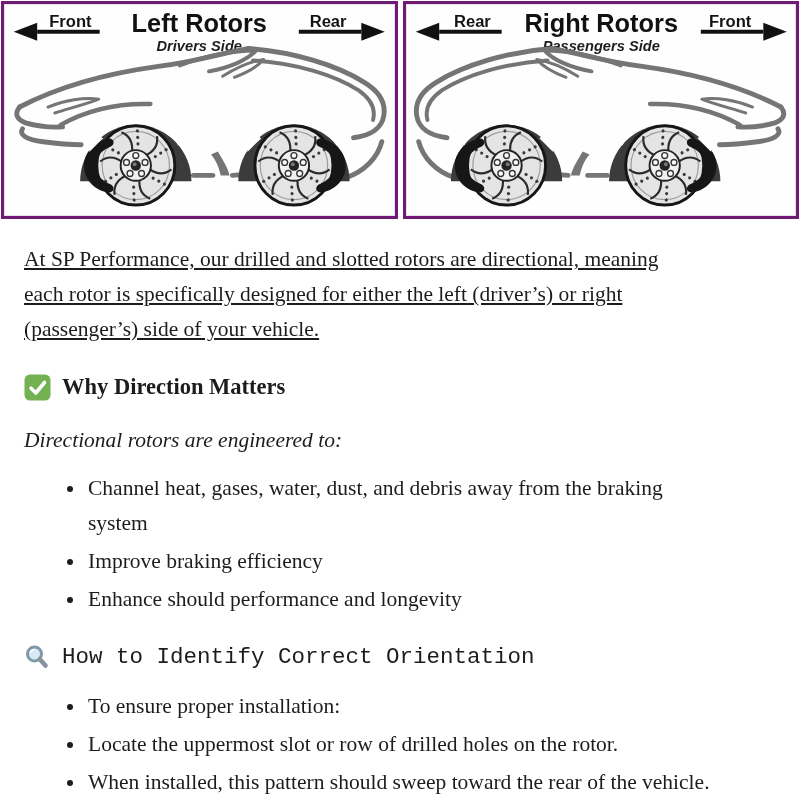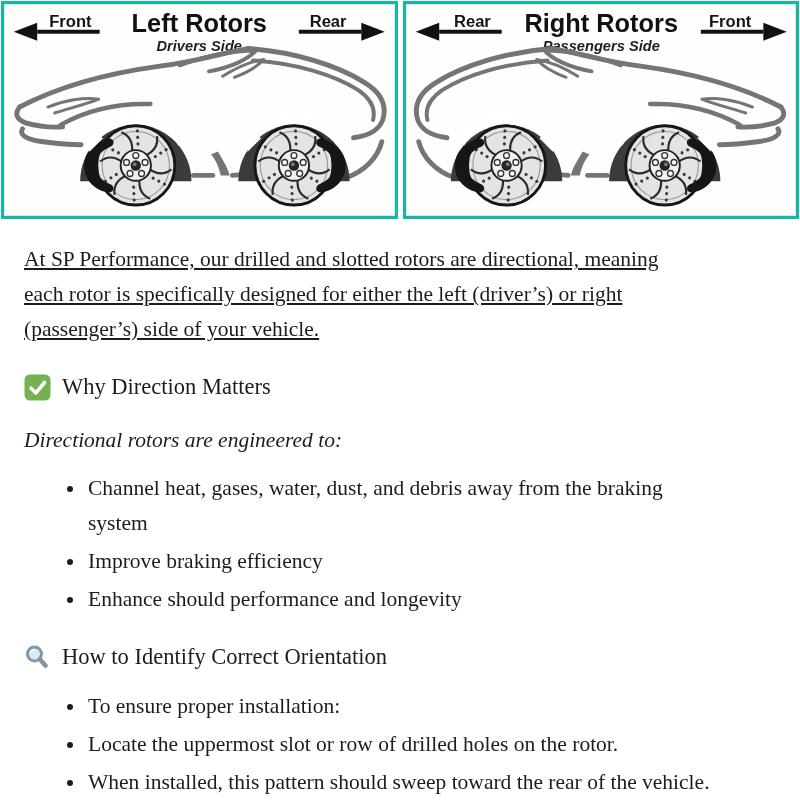--- a/index.html
+++ b/index.html
@@ -1,37 +1,37 @@
 <!DOCTYPE html>
 <html><head>
 <meta charset="utf-8">
 <style>
   html,body{margin:0;padding:0;background:#fff;}
   body{width:800px;height:800px;overflow:hidden;font-family:"Liberation Serif",serif;color:#1c1c1c;}
   .page{width:800px;height:800px;}
 
   
   .diagram{display:flex;gap:5px;padding:1px;height:220px;box-sizing:border-box;}
-  .panel{flex:1;border:3px solid #14b8a6;box-shadow:inset 0 0 0 1px #e3e3e3;background:#fefefe;box-sizing:border-box;position:relative;}
+  .panel{flex:1;border:3px solid #701a75;box-shadow:inset 0 0 0 1px #e3e3e3;background:#fefefe;box-sizing:border-box;position:relative;}
   .panel svg{display:block;width:100%;height:100%;}
 
   .dir-label{font:bold 17px "Liberation Sans",sans-serif;fill:#141414;text-anchor:middle;}
   .panel-title{font:bold 26px "Liberation Sans",sans-serif;fill:#111;text-anchor:middle;}
   .panel-subtitle{font:italic bold 15px "Liberation Sans",sans-serif;fill:#1d1d1d;text-anchor:middle;}
   .hdr-arrow{fill:#111;}
   .car-line{stroke:#757575;fill:none;stroke-linecap:round;stroke-linejoin:round;}
   .arch{fill:#3b3b3b;}
   .rot-arc{fill:none;stroke:#fff;stroke-width:2.2;}
   .rot-text{font:bold 11.5px "Liberation Sans",sans-serif;fill:#fff;letter-spacing:.8px;}
 
   
   .content{padding:10px 24px 0 24px;font-size:21.5px;line-height:35px;}
   .intro{max-width:676px;margin:12px 0 0 0;text-decoration:underline;}
   .sec-h{display:flex;align-items:center;gap:11px;margin:25px 0 0 0;font-size:22.5px;line-height:30px;}
-  .sec-h .t-bold{font-weight:normal;text-align:right;}
+  .sec-h .t-bold{font-weight:bold;text-align:right;}
   .sec-h .icon{flex:0 0 auto;display:inline-flex;}
   .lead{margin:21px 0 0 0;font-style:italic;}
   ul.blist{margin:13px 18px 0 0;padding:0 0 0 62px;max-width:690px;box-sizing:border-box;}
   ul.blist li{margin:3px 0;padding-left:2px;}
 </style>
 </head>
 <body>
 
 <div class="page">
 
@@ -191,21 +191,21 @@
     </div>
 
     <p class="lead">Directional rotors are engineered to:</p>
 
     <ul class="blist">
       <li>Channel heat, gases, water, dust, and debris away from the braking system</li>
       <li>Improve braking efficiency</li>
       <li>Enhance should performance and longevity</li>
     </ul>
 
-    <div class="sec-h" style="">
+    <div class="sec-h" style="font-family:Liberation Mono, monospace;">
       <span class="icon">
         <svg width="27" height="27" viewBox="0 0 27 27">
           <circle cx="10.5" cy="10" r="7" fill="#d9eaf5" stroke="#7e9aaa" stroke-width="3"></circle>
           <path d="M6.5 8 A 5 5 0 0 1 10 5.5" fill="none" stroke="#ffffff" stroke-width="1.6" stroke-linecap="round"></path>
           <line x1="15.8" y1="15.2" x2="21.5" y2="21.5" stroke="#87929a" stroke-width="4.6" stroke-linecap="round"></line>
         </svg>
       </span>
       <span>How to Identify Correct Orientation</span>
     </div>
 

